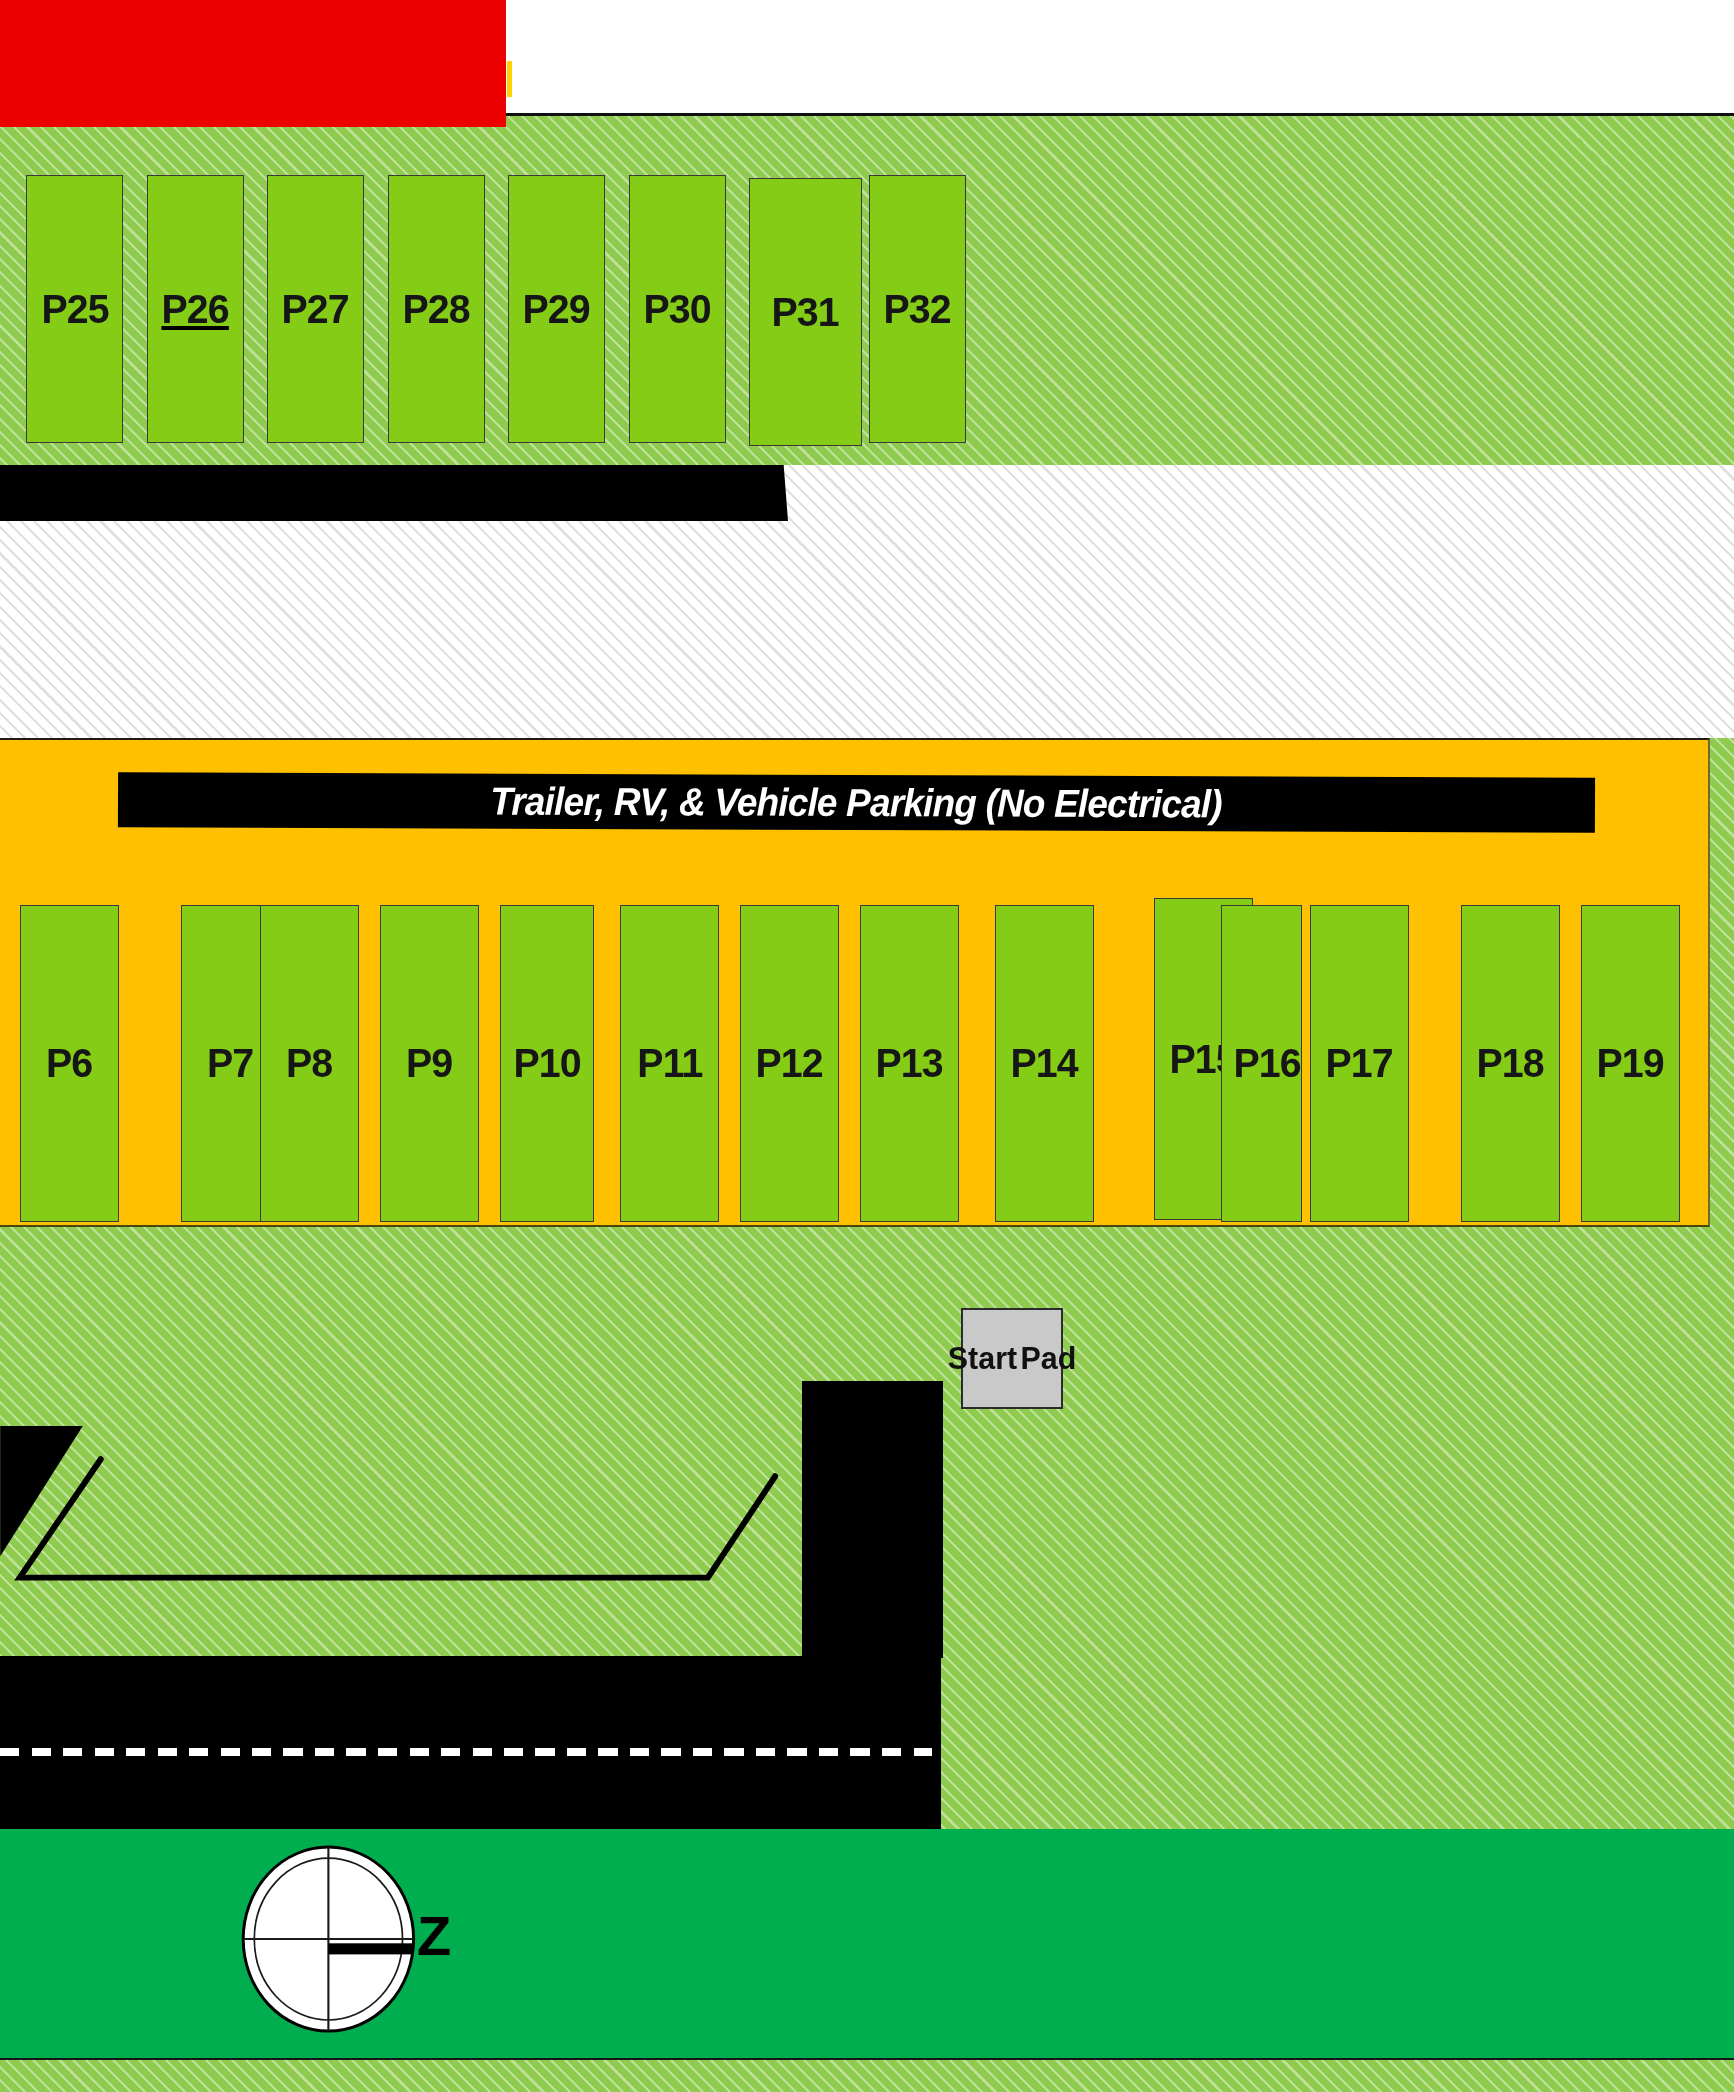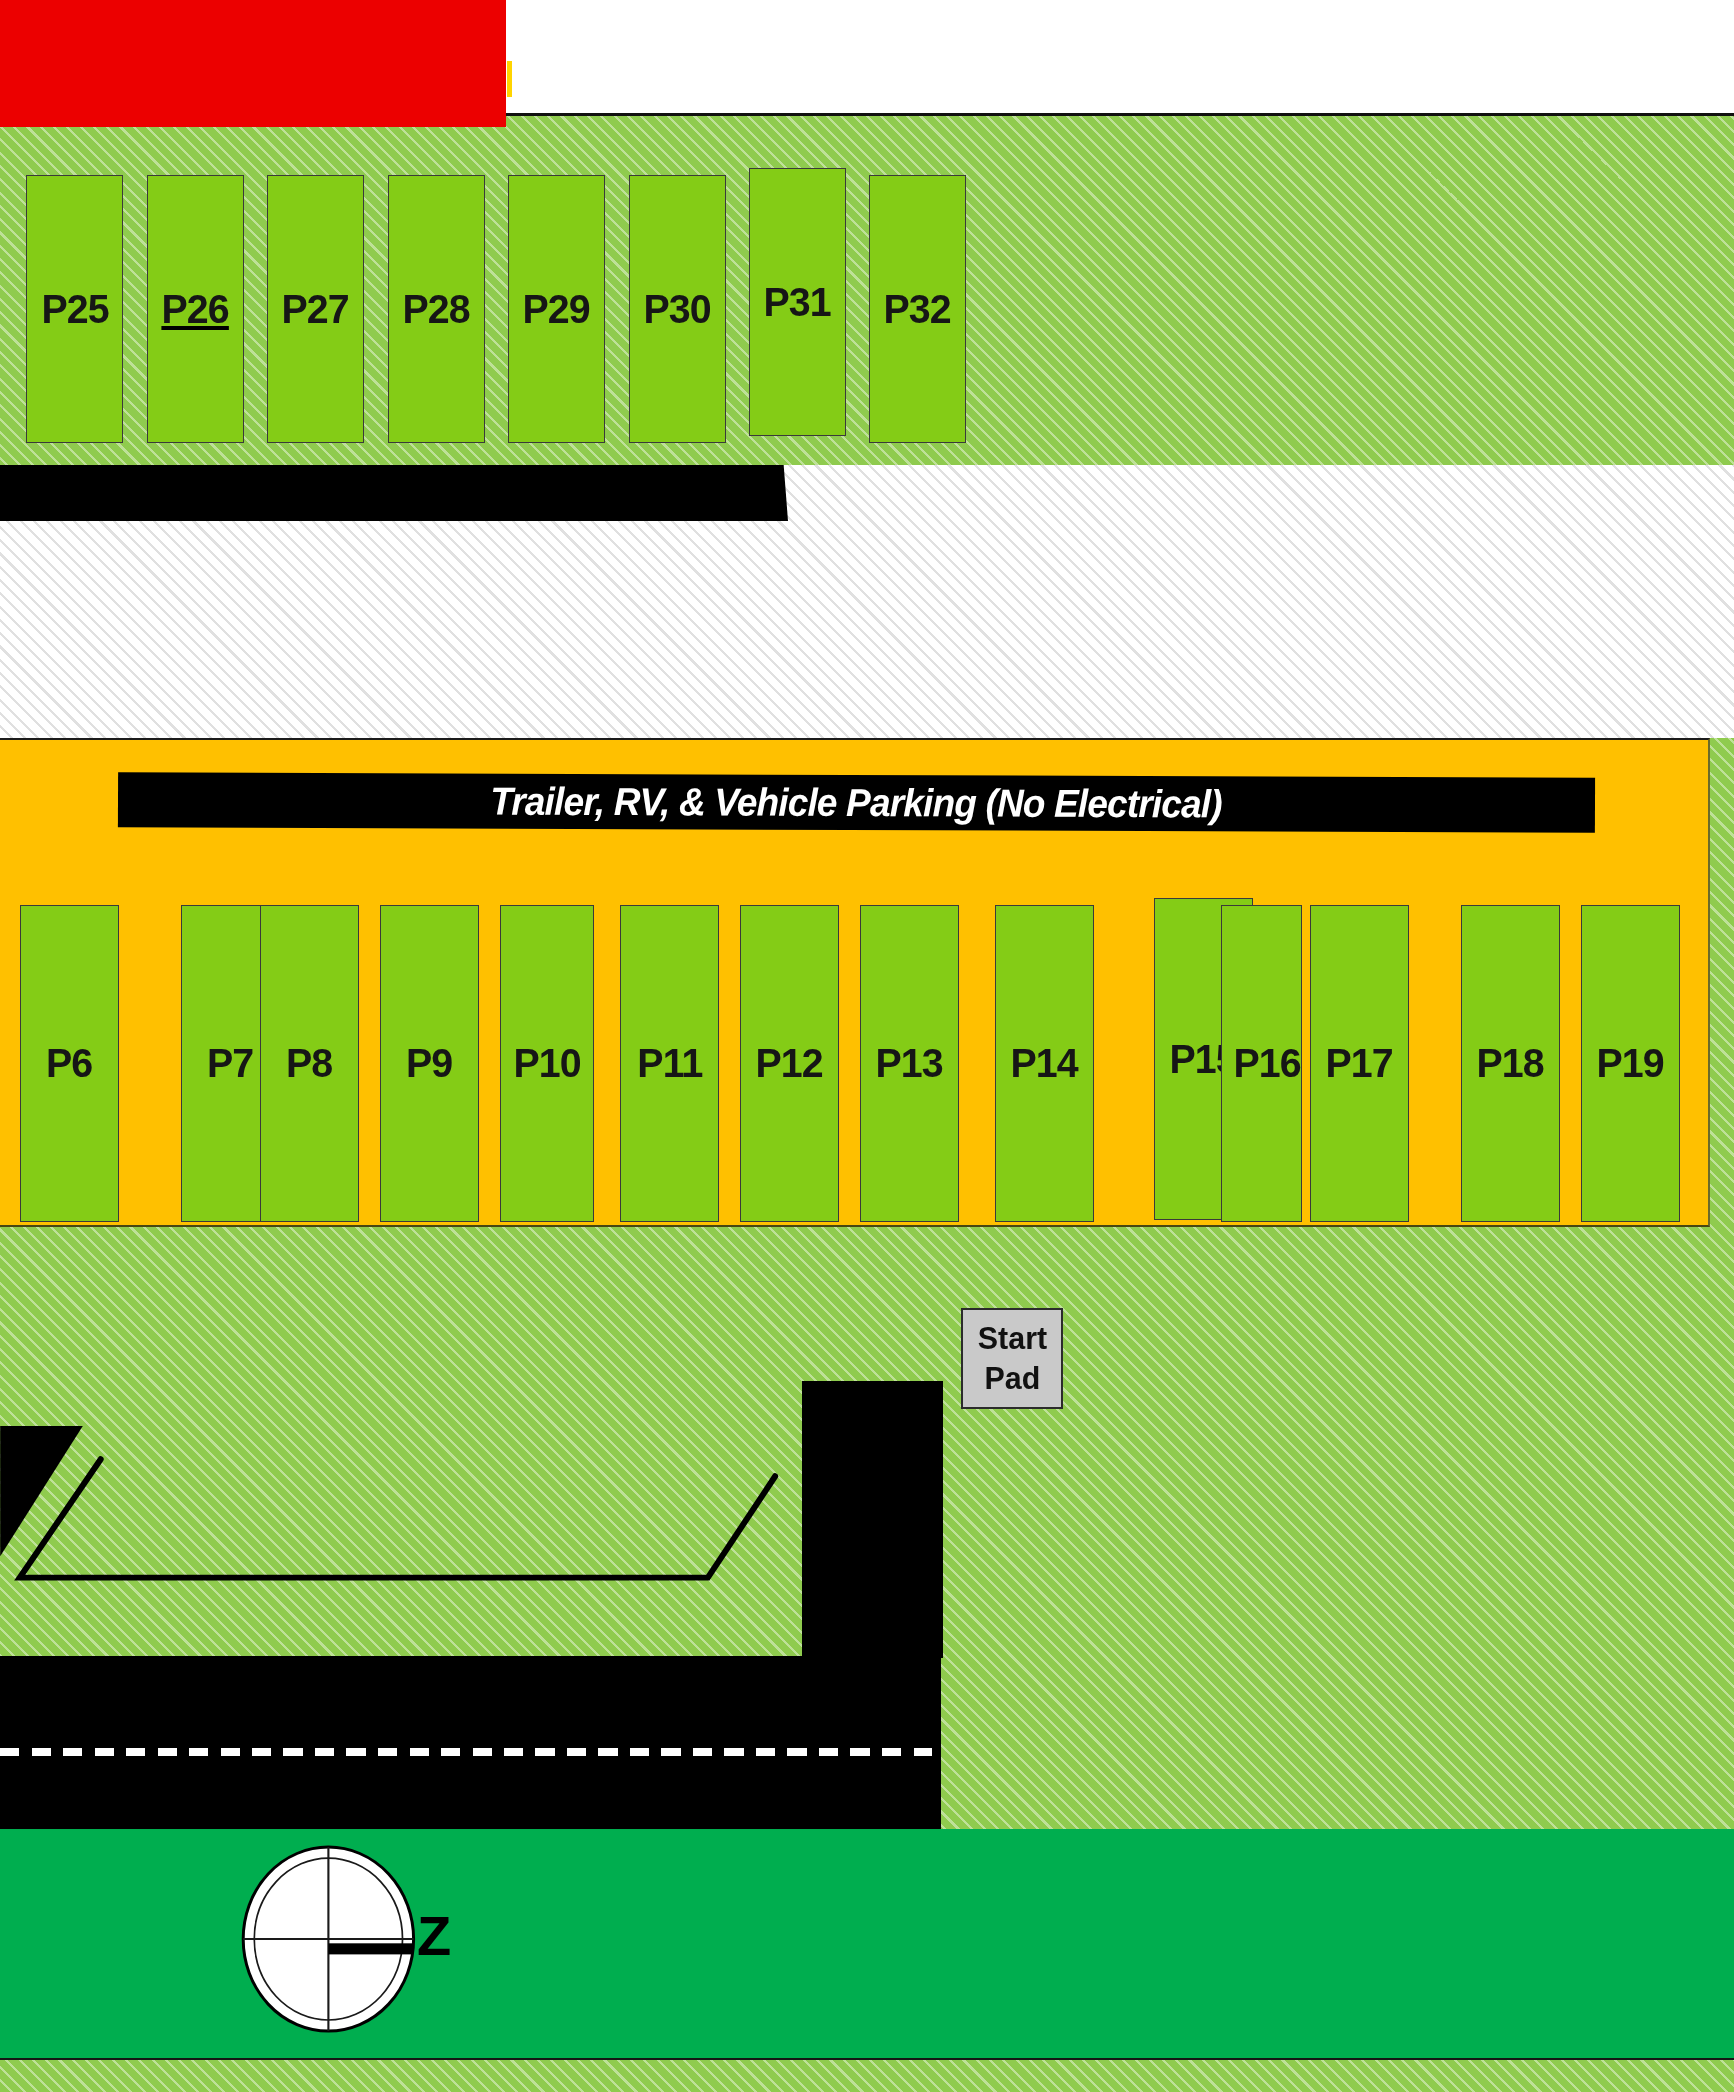--- a/index.html
+++ b/index.html
@@ -36,21 +36,21 @@
     background:#000; transform:rotate(0.22deg);
     display:flex; align-items:center; justify-content:center;
   }
   .banner span{
     color:#fff; font-weight:bold; font-style:italic; font-size:39px;
     letter-spacing:-0.9px; transform:scaleX(0.95); white-space:nowrap;
   }
   .startpad{
     position:absolute; left:961px; top:1308px; width:102px; height:101px;
     background:#C9C9C9; border:2.6px solid #2B2B2B; box-sizing:border-box;
-    display:flex; flex-direction:column; align-items:center; justify-content:center;
+    display:flex; flex-direction:row; align-items:center; justify-content:center;
     line-height:1.22;
   }
   .startpad div{font-weight:bold; font-size:32px; color:#111; transform:scaleX(0.95);}
   .dashline{
     position:absolute; left:0; top:1748px; width:932px; height:7.7px;
     background-image:repeating-linear-gradient(90deg,
       #ffffff 0 19px, rgba(0,0,0,0) 19px 31.5px);
   }
   .compass-letter{
     position:absolute; left:417px; top:1908px;
@@ -82,21 +82,21 @@
       </div>
       <div class="stall" style="left: 388px; top: 175px; width: 97px; height: 268px;">
         <span>P28</span>
       </div>
       <div class="stall" style="left: 508px; top: 175px; width: 97px; height: 268px;">
         <span>P29</span>
       </div>
       <div class="stall" style="left: 629px; top: 175px; width: 97px; height: 268px;">
         <span>P30</span>
       </div>
-      <div class="stall" style="left: 749px; top: 168px; width: 97px; height: 268px;">
+      <div class="stall" style="left: 749px; top: 178px; width: 113px; height: 268px;">
         <span>P31</span>
       </div>
       <div class="stall" style="left: 869px; top: 175px; width: 97px; height: 268px;">
         <span>P32</span>
       </div>
     </div>
 
   <div class="abs" style="left:0;top:465px;width:788px;height:56px;background:#000;
               clip-path:polygon(0 0, 99.45% 0, 100% 100%, 0 100%);"></div>
   <div class="abs" style="left:785px;top:479px;width:3.4px;height:12px;background:#FFD400;"></div>

